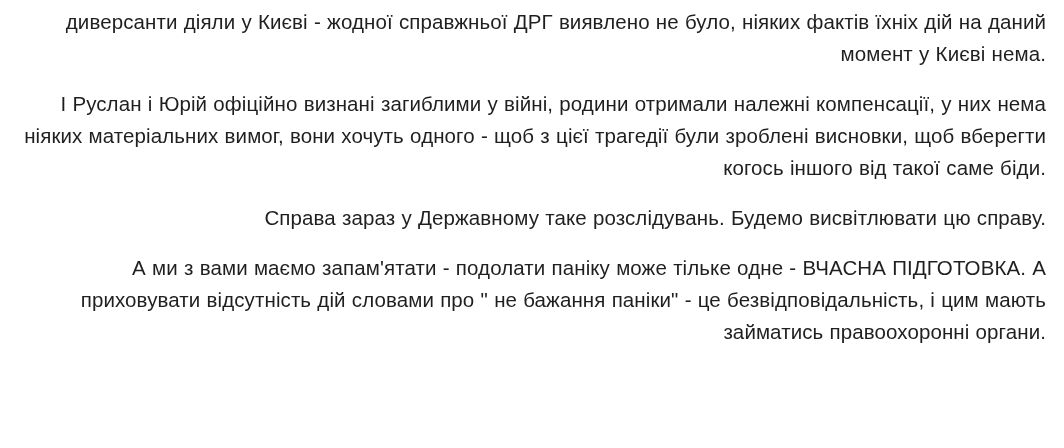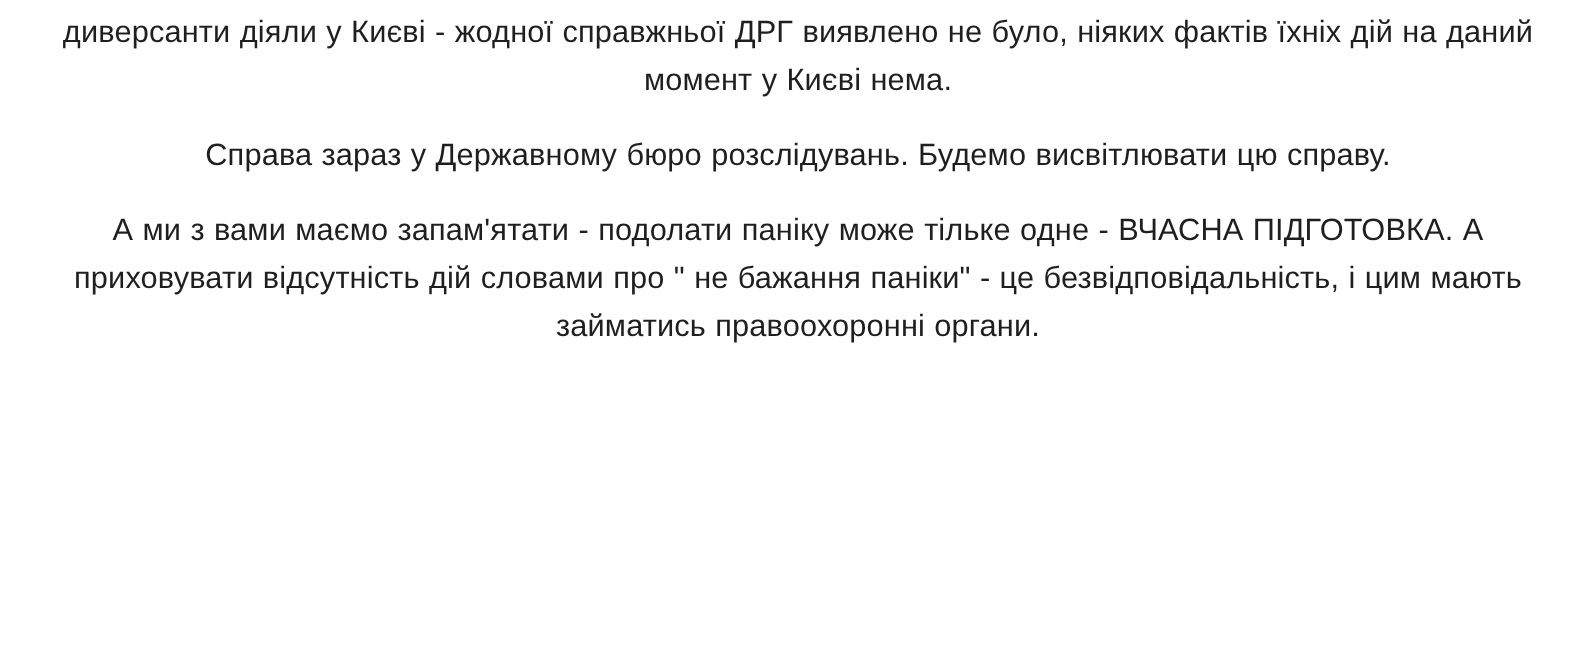--- a/index.html
+++ b/index.html
@@ -17,28 +17,29 @@
   .article {
     box-sizing: border-box;
     width: 1064px;
     padding: 6px 18px 0 18px;
   }
   .para {
     font-size: 20.5px;
     line-height: 32px;
     margin: 0 0 18px 0;
     color: #1f1f1f;
-    text-align: center;
+    text-align: right;
     letter-spacing: 0.1px;
     word-spacing: 0.4px;
   }
   .para:last-child {
     margin-bottom: 0;
   }
 </style>
 </head>
 <body>
 
 <div class="article">
   <p class="para">диверсанти діяли у Києві - жодної справжньої ДРГ виявлено не було, ніяких фактів їхніх дій на даний момент у Києві нема.</p>
-  <p class="para">Справа зараз у Державному бюро розслідувань. Будемо висвітлювати цю справу.</p>
+  <p class="para">І Руслан і Юрій офіційно визнані загиблими у війні, родини отримали належні компенсації, у них нема ніяких матеріальних вимог, вони хочуть одного - щоб з цієї трагедії були зроблені висновки, щоб вберегти когось іншого від такої саме біди.</p>
+  <p class="para">Справа зараз у Державному таке розслідувань. Будемо висвітлювати цю справу.</p>
   <p class="para">А ми з вами маємо запам'ятати - подолати паніку може тільке одне - ВЧАСНА ПІДГОТОВКА. А приховувати відсутність дій словами про " не бажання паніки" - це безвідповідальність, і цим мають займатись правоохоронні органи.</p>
 </div>
 
 </body></html>

